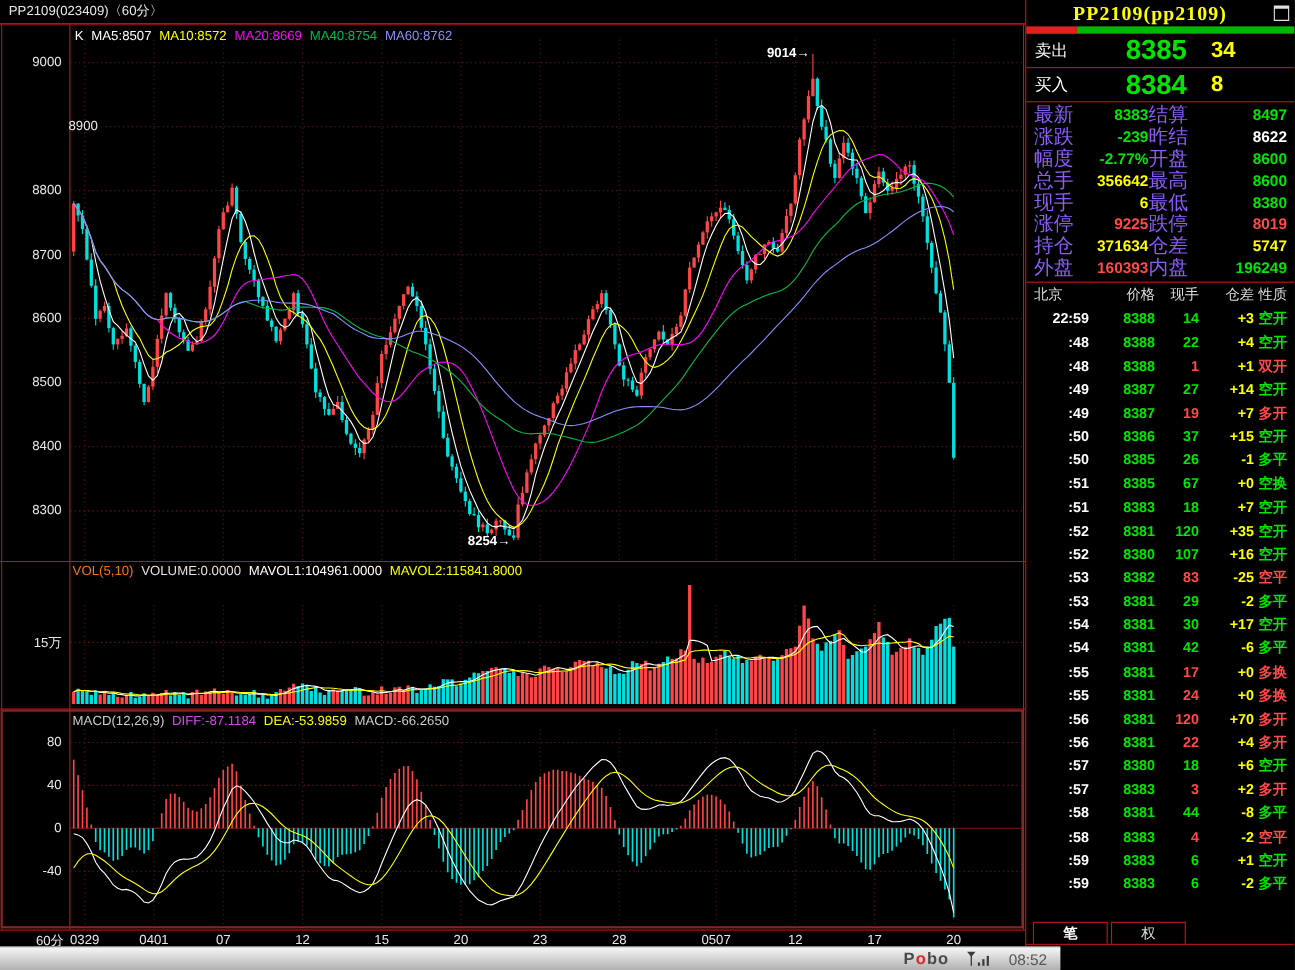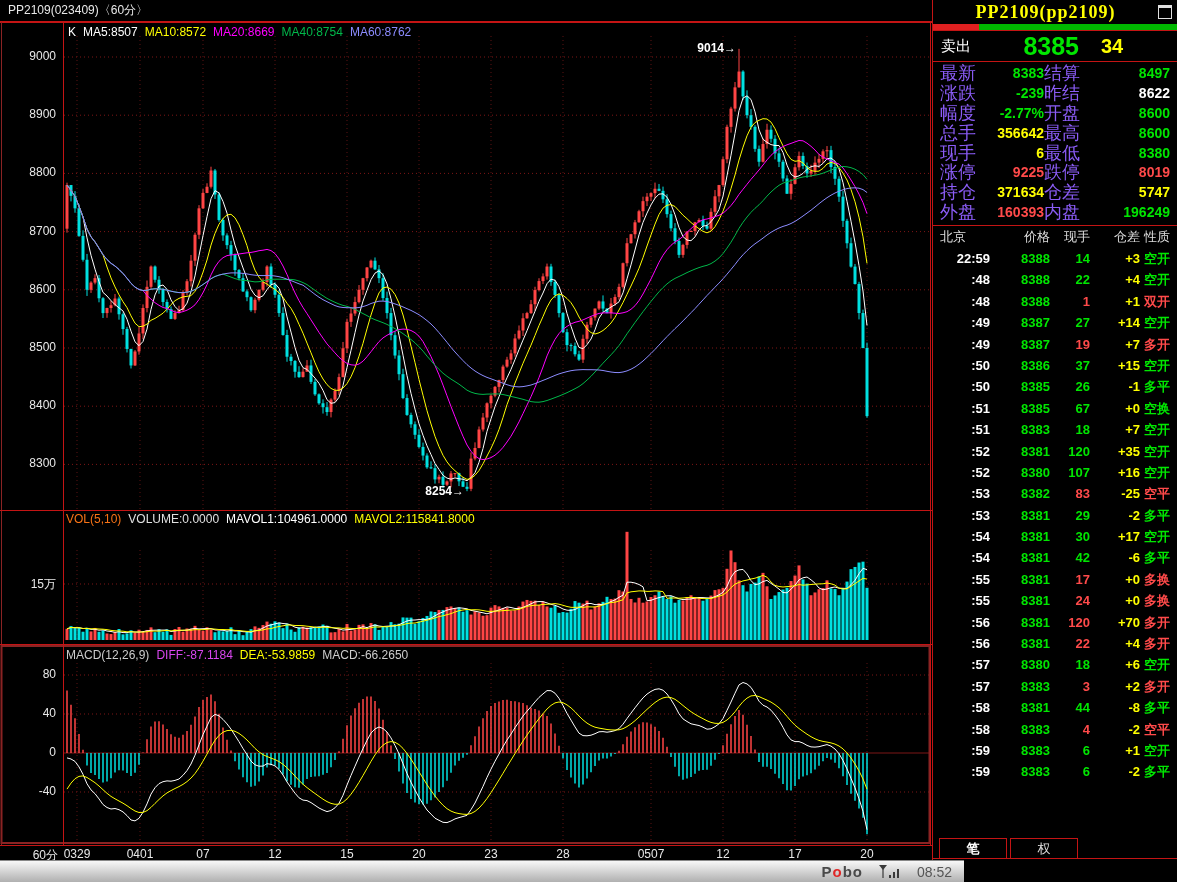--- a/index.html
+++ b/index.html
@@ -953,21 +953,21 @@
       <line x1="0" x2="932" y1="622.5" y2="622.5" stroke="#c41414"></line>
     </svg>
 
   <div id="overlays">
     <div class="legend" id="k-legend" style="left:68px;top:25px;"><span style="color: rgb(255, 255, 255);">K</span><span style="color: rgb(255, 255, 255);">MA5:8507</span><span style="color: rgb(255, 255, 0);">MA10:8572</span><span style="color: rgb(255, 0, 255);">MA20:8669</span><span style="color: rgb(0, 184, 74);">MA40:8754</span><span style="color: rgb(140, 140, 255);">MA60:8762</span></div>
     <div class="legend" id="vol-legend" style="left:66px;top:512px;"><span style="color: #f97316;">VOL(5,10)</span><span style="color: rgb(224, 224, 224);">VOLUME:0.0000</span><span style="color: rgb(255, 255, 255);">MAVOL1:104961.0000</span><span style="color: rgb(255, 255, 0);">MAVOL2:115841.8000</span></div>
     <div class="legend" id="macd-legend" style="left:66px;top:648px;"><span style="color: rgb(204, 204, 204);">MACD(12,26,9)</span><span style="color: #d946ef;">DIFF:-87.1184</span><span style="color: rgb(255, 255, 0);">DEA:-53.9859</span><span style="color: rgb(204, 204, 204);">MACD:-66.2650</span></div>
     <div class="anno" id="anno-high" style="left: 672px; top: 40.852px;">9014→</div>
     <div class="anno" id="anno-low" style="left: 400px; top: 484.172px;">8254→</div>
   <div class="ylab" style="left: 0px; top: 49px;">9000</div>
-      <div class="ylab" style="left: 0px; top: 107.2px;">8900</div>
+      <div class="ylab" style="left: 0px; top: 107.2px; padding-left: 33px;">8900</div>
       <div class="ylab" style="left: 0px; top: 165.4px;">8800</div>
       <div class="ylab" style="left: 0px; top: 223.6px;">8700</div>
       <div class="ylab" style="left: 0px; top: 281.8px;">8600</div>
       <div class="ylab" style="left: 0px; top: 340px;">8500</div>
       <div class="ylab" style="left: 0px; top: 398.2px;">8400</div>
       <div class="ylab" style="left: 0px; top: 456.4px;">8300</div>
       <div class="ylab" style="left: 0px; top: 576px;">15万</div>
       <div class="ylab" style="left: 0px; top: 667px;">80</div>
       <div class="ylab" style="left: 0px; top: 706px;">40</div>
       <div class="ylab" style="left: 0px; top: 745px;">0</div>
@@ -997,20 +997,25 @@
     </div>
     <div class="ratio">
       <div class="ratio-red" id="ratio-red" style="width: 19%;"></div>
       <div class="ratio-green"></div>
     </div>
     <div class="ba-row">
       <span class="ba-label">卖出</span>
       <span class="ba-price">8385</span>
       <span class="ba-qty">34</span>
     </div>
+    <div class="ba-row">
+      <span class="ba-label">买入</span>
+      <span class="ba-price">8384</span>
+      <span class="ba-qty">8</span>
+    </div>
     <div class="stats" id="stats-grid">
         <div class="stat-label">最新</div>
         <div class="stat-value c-green">8383</div>
         <div class="stat-label">结算</div>
         <div class="stat-value c-green">8497</div>
         <div class="stat-label">涨跌</div>
         <div class="stat-value c-green">-239</div>
         <div class="stat-label">昨结</div>
         <div class="stat-value c-white">8622</div>
         <div class="stat-label">幅度</div>

